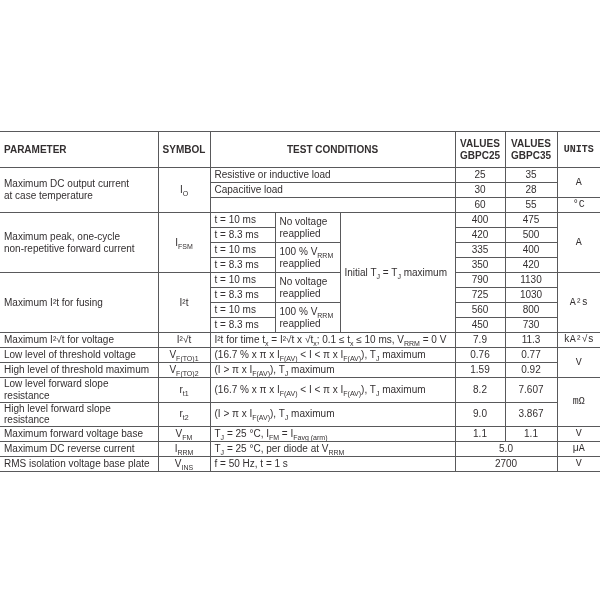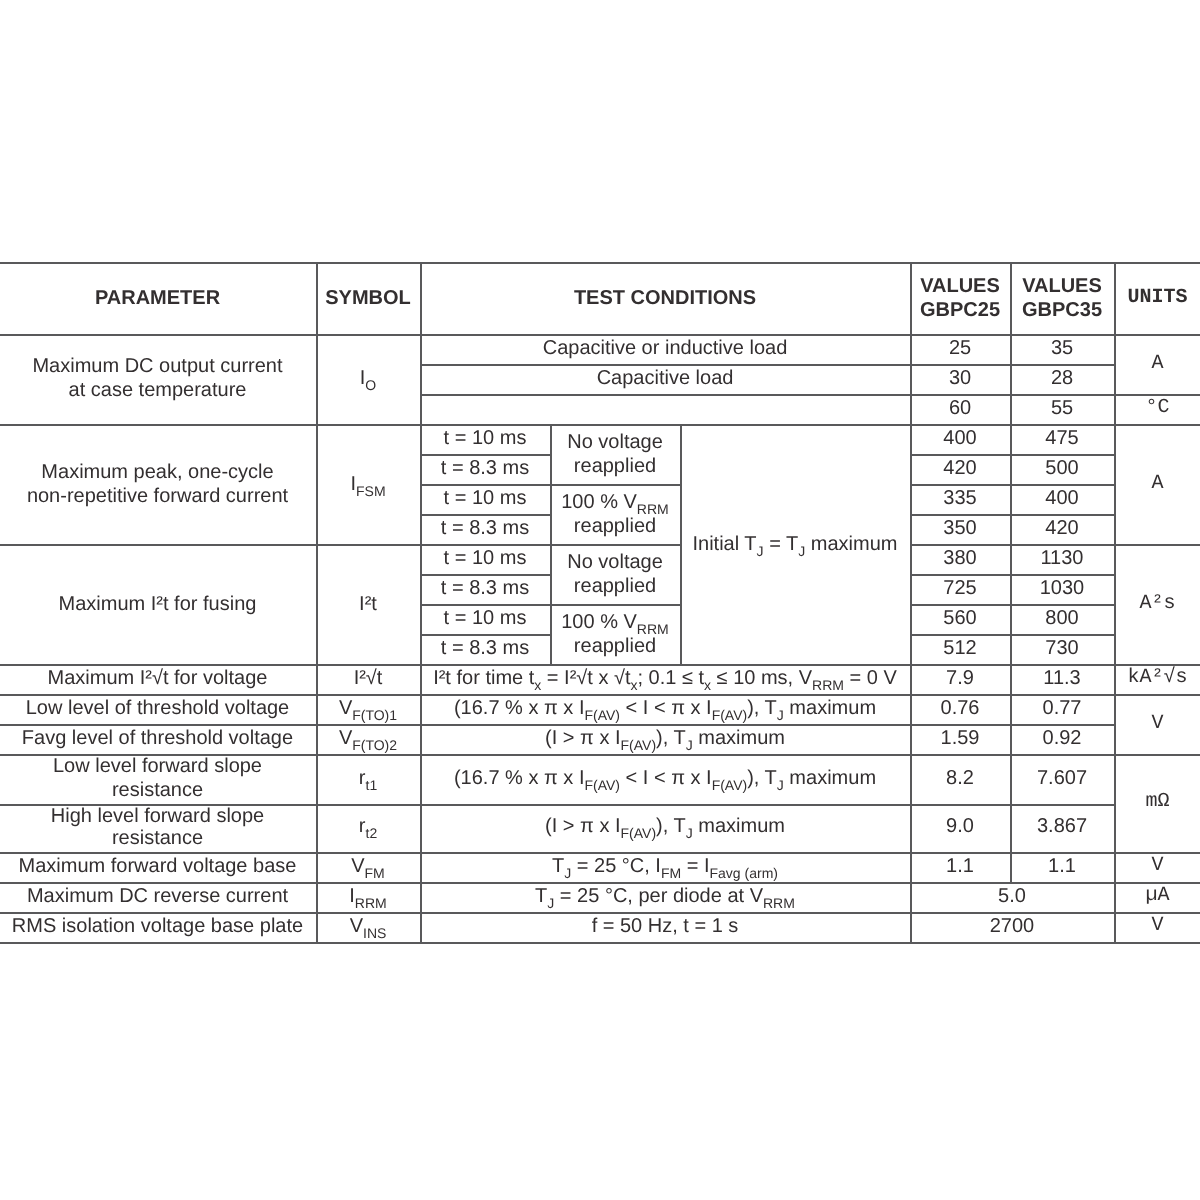--- a/index.html
+++ b/index.html
@@ -13,21 +13,21 @@
     font-size:10px;line-height:1.18;
   }
   .spec th,.spec td{
     border:1px solid #59595b;
     padding:0 4px;height:14px;overflow:hidden;
     vertical-align:middle;background:#ffffff;
   }
   .spec th{font-weight:bold;height:35px;}
   .no-l{border-left:none !important;}
   .no-r{border-right:none !important;font-family:Liberation Mono, monospace;}
-  .c-left{text-align:center;margin-left:21px;}
+  .c-left{text-align:left;margin-left:21px;}
   .c-mid{text-align:center;}
   .pre{white-space:pre-line;}
   sub{font-size:7px;line-height:0;}
 </style>
 </head>
 <body>
 
 <div class="sheet">
 <table class="spec">
   <colgroup>
@@ -47,21 +47,21 @@
     <th class="c-mid">SYMBOL</th>
     <th class="c-mid" colspan="3">TEST CONDITIONS</th>
     <th class="c-mid">VALUES<br>GBPC25</th>
     <th class="c-mid">VALUES<br>GBPC35</th>
     <th class="c-mid no-r">UNITS</th>
   </tr>
 
   <tr>
     <td class="c-left no-l pre" rowspan="3">Maximum DC output current<br>at case temperature</td>
     <td class="c-mid" rowspan="3">I<sub>O</sub></td>
-    <td class="c-left" colspan="3">Capacitive or inductive load</td>
+    <td class="c-left" colspan="3">Resistive or inductive load</td>
     <td class="c-mid">25</td>
     <td class="c-mid">35</td>
     <td class="c-mid no-r" rowspan="2">A</td>
   </tr>
   <tr>
     <td class="c-left" colspan="3">Capacitive load</td>
     <td class="c-mid">30</td>
     <td class="c-mid">28</td>
   </tr>
   <tr>
@@ -96,59 +96,59 @@
     <td class="c-left">t = 8.3 ms</td>
     <td class="c-mid">350</td>
     <td class="c-mid">420</td>
   </tr>
 
   <tr>
     <td class="c-left no-l" rowspan="4">Maximum I²t for fusing</td>
     <td class="c-mid" rowspan="4">I²t</td>
     <td class="c-left">t = 10 ms</td>
     <td class="c-left pre" rowspan="2">No voltage<br>reapplied</td>
-    <td class="c-mid">380</td>
+    <td class="c-mid">790</td>
     <td class="c-mid">1130</td>
     <td class="c-mid no-r" rowspan="4">A²s</td>
   </tr>
   <tr>
     <td class="c-left">t = 8.3 ms</td>
     <td class="c-mid">725</td>
     <td class="c-mid">1030</td>
   </tr>
   <tr>
     <td class="c-left">t = 10 ms</td>
     <td class="c-left pre" rowspan="2">100 % V<sub>RRM</sub><br>reapplied</td>
     <td class="c-mid">560</td>
     <td class="c-mid">800</td>
   </tr>
   <tr>
     <td class="c-left">t = 8.3 ms</td>
-    <td class="c-mid">512</td>
+    <td class="c-mid">450</td>
     <td class="c-mid">730</td>
   </tr>
 
   <tr>
     <td class="c-left no-l">Maximum I²√t for voltage</td>
     <td class="c-mid">I²√t</td>
     <td class="c-left" colspan="3">I²t for time t<sub>x</sub> = I²√t x √t<sub>x</sub>; 0.1 ≤ t<sub>x</sub> ≤ 10 ms, V<sub>RRM</sub> = 0 V</td>
     <td class="c-mid">7.9</td>
     <td class="c-mid">11.3</td>
     <td class="c-mid no-r">kA²√s</td>
   </tr>
   <tr>
     <td class="c-left no-l">Low level of threshold voltage</td>
     <td class="c-mid">V<sub>F(TO)1</sub></td>
     <td class="c-left" colspan="3">(16.7 % x π x I<sub>F(AV)</sub> &lt; I &lt; π x I<sub>F(AV)</sub>), T<sub>J</sub> maximum</td>
     <td class="c-mid">0.76</td>
     <td class="c-mid">0.77</td>
     <td class="c-mid no-r" rowspan="2">V</td>
   </tr>
   <tr>
-    <td class="c-left no-l">Favg level of threshold voltage</td>
+    <td class="c-left no-l">High level of threshold maximum</td>
     <td class="c-mid">V<sub>F(TO)2</sub></td>
     <td class="c-left" colspan="3">(I &gt; π x I<sub>F(AV)</sub>), T<sub>J</sub> maximum</td>
     <td class="c-mid">1.59</td>
     <td class="c-mid">0.92</td>
   </tr>
   <tr>
     <td class="c-left no-l">Low level forward slope resistance</td>
     <td class="c-mid">r<sub>t1</sub></td>
     <td class="c-left" colspan="3">(16.7 % x π x I<sub>F(AV)</sub> &lt; I &lt; π x I<sub>F(AV)</sub>), T<sub>J</sub> maximum</td>
     <td class="c-mid">8.2</td>

